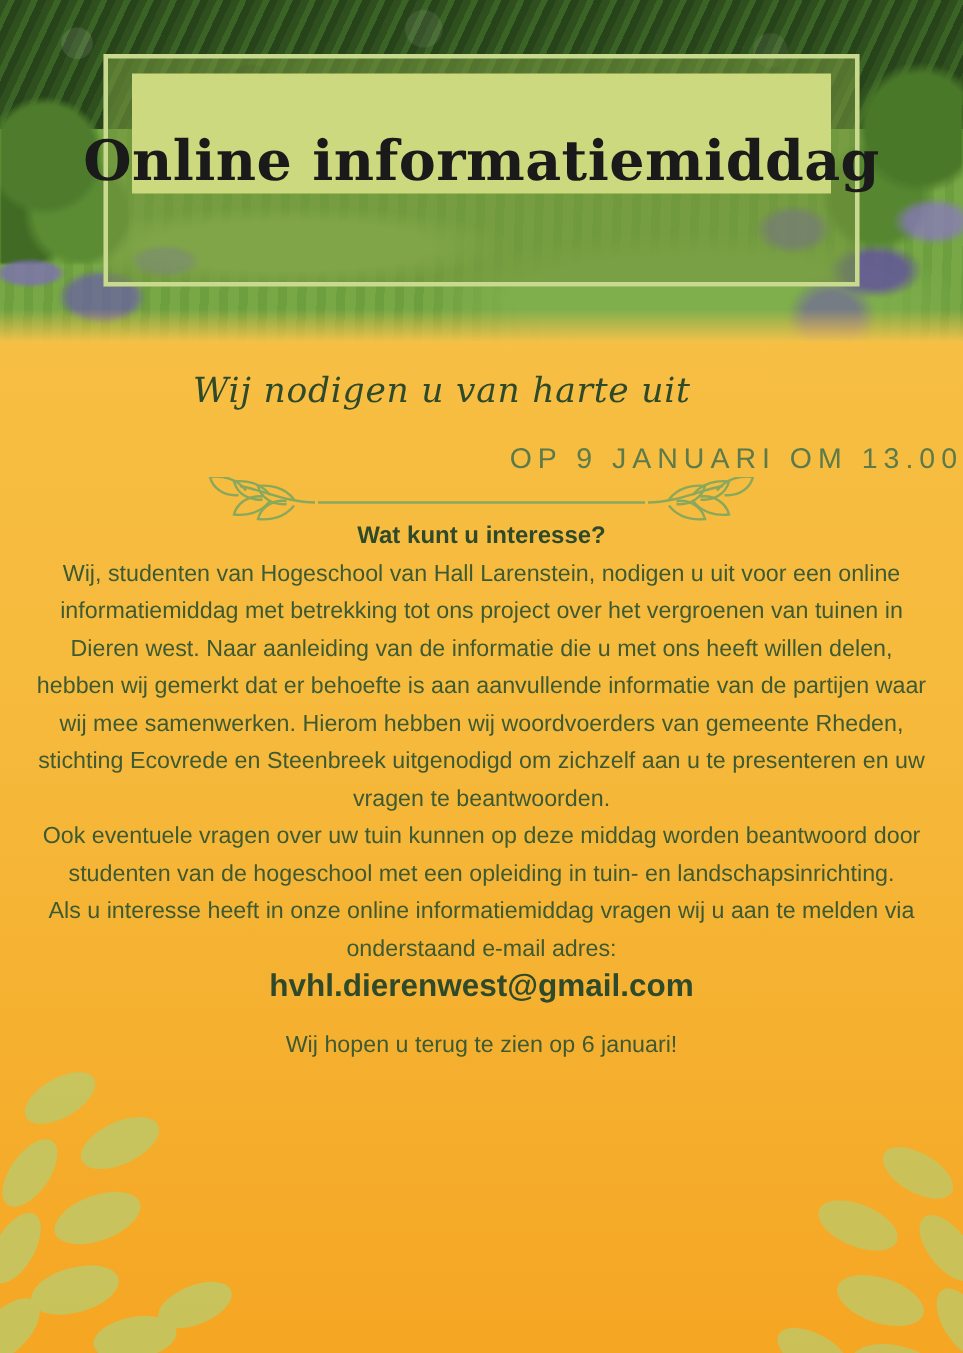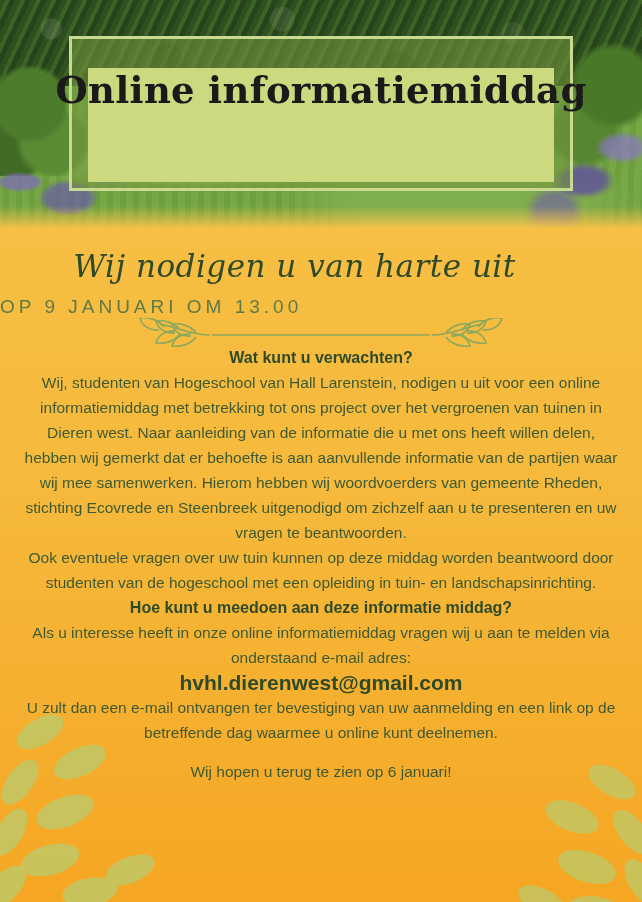--- a/index.html
+++ b/index.html
@@ -106,53 +106,53 @@
   .title-frame {
     position: absolute;
     left: 69px; top: 36px;
     width: 504px; height: 155px;
     border: 3px solid #c9d98f;
     background: rgba(118,150,62,0.58);
     box-sizing: border-box;
   }
   .title-box {
     position: absolute;
-    left: 88px; top: 68px;
-    width: 466px; height: 114px;
+    left: 88px; top: 49px;
+    width: 466px; height: 80px;
     background: #ccd97f;
     display: flex;
-    align-items: flex-start;
+    align-items: flex-end;
     justify-content: center;
   }
   .title-text {
     font-family: "DejaVu Serif", "Liberation Serif", serif;
     font-weight: bold;
     font-size: 37px;
     letter-spacing: 0.3px;
     color: #1a1a1a;
     white-space: nowrap;
   }
 
   
   .invite {
     position: absolute;
     top: 248px;
     width: 589px;
     text-align: center;
     font-family: "DejaVu Serif", "Liberation Serif", serif;
     font-style: italic;
-    font-size: 31px;
+    font-size: 23px;
     color: #2f4a2a;
     letter-spacing: 0.5px;
   }
   .datetime {
     position: absolute;
     top: 296px;
     width: 642px;
-    text-align: left;
+    text-align: right;
     font-size: 19px;
     letter-spacing: 4px;
     color: #5c7a4a;
   }
 
   
   .divider {
     position: absolute;
     top: 318px;
     left: 92px;
@@ -245,27 +245,25 @@
         <path d="M104 15 c-6 -8 -16 -10 -24 -9 2 8 10 13 19 12"></path>
         <path d="M88 12 c-6 -8 -16 -10 -24 -9 2 8 10 13 19 12"></path>
         <path d="M72 9 c-6 -8 -16 -10 -24 -9 2 8 10 13 19 12"></path>
         <path d="M104 19 c-6 8 -16 10 -24 9 2 -8 10 -13 19 -12"></path>
         <path d="M88 16 c-6 8 -16 10 -24 9 2 -8 10 -13 19 -12"></path>
       </g>
     </svg>
   </div>
 
   <div class="content">
-    <p class="heading">Wat kunt u verwachten?</p>
+    <p class="heading">Wat kunt u interesse?</p>
     <p>Wij, studenten van Hogeschool van Hall Larenstein, nodigen u uit voor een online informatiemiddag met betrekking tot ons project over het vergroenen van tuinen in Dieren west. Naar aanleiding van de informatie die u met ons heeft willen delen, hebben wij gemerkt dat er behoefte is aan aanvullende informatie van de partijen waar wij mee samenwerken. Hierom hebben wij woordvoerders van gemeente Rheden, stichting Ecovrede en Steenbreek uitgenodigd om zichzelf aan u te presenteren en uw vragen te beantwoorden.</p>
     <p>Ook eventuele vragen over uw tuin kunnen op deze middag worden beantwoord door studenten van de hogeschool met een opleiding in tuin- en landschapsinrichting.</p>
-    <p class="heading">Hoe kunt u meedoen aan deze informatie middag?</p>
     <p>Als u interesse heeft in onze online informatiemiddag vragen wij u aan te melden via onderstaand e-mail adres:</p>
     <p class="email">hvhl.dierenwest@gmail.com</p>
-    <p>U zult dan een e-mail ontvangen ter bevestiging van uw aanmelding en een link op de betreffende dag waarmee u online kunt deelnemen.</p>
     <div class="gap"></div>
     <p>Wij hopen u terug te zien op 6 januari!</p>
   </div>
 
   <div class="leaf-bl">
     <svg width="230" height="230" viewBox="0 0 230 230" xmlns="http://www.w3.org/2000/svg">
       <g fill="#b9cc6e">
         <ellipse cx="60" cy="40" rx="26" ry="13" transform="rotate(-30 60 40)"></ellipse>
         <ellipse cx="100" cy="70" rx="28" ry="14" transform="rotate(-25 100 70)"></ellipse>
         <ellipse cx="40" cy="90" rx="26" ry="13" transform="rotate(-55 40 90)"></ellipse>

